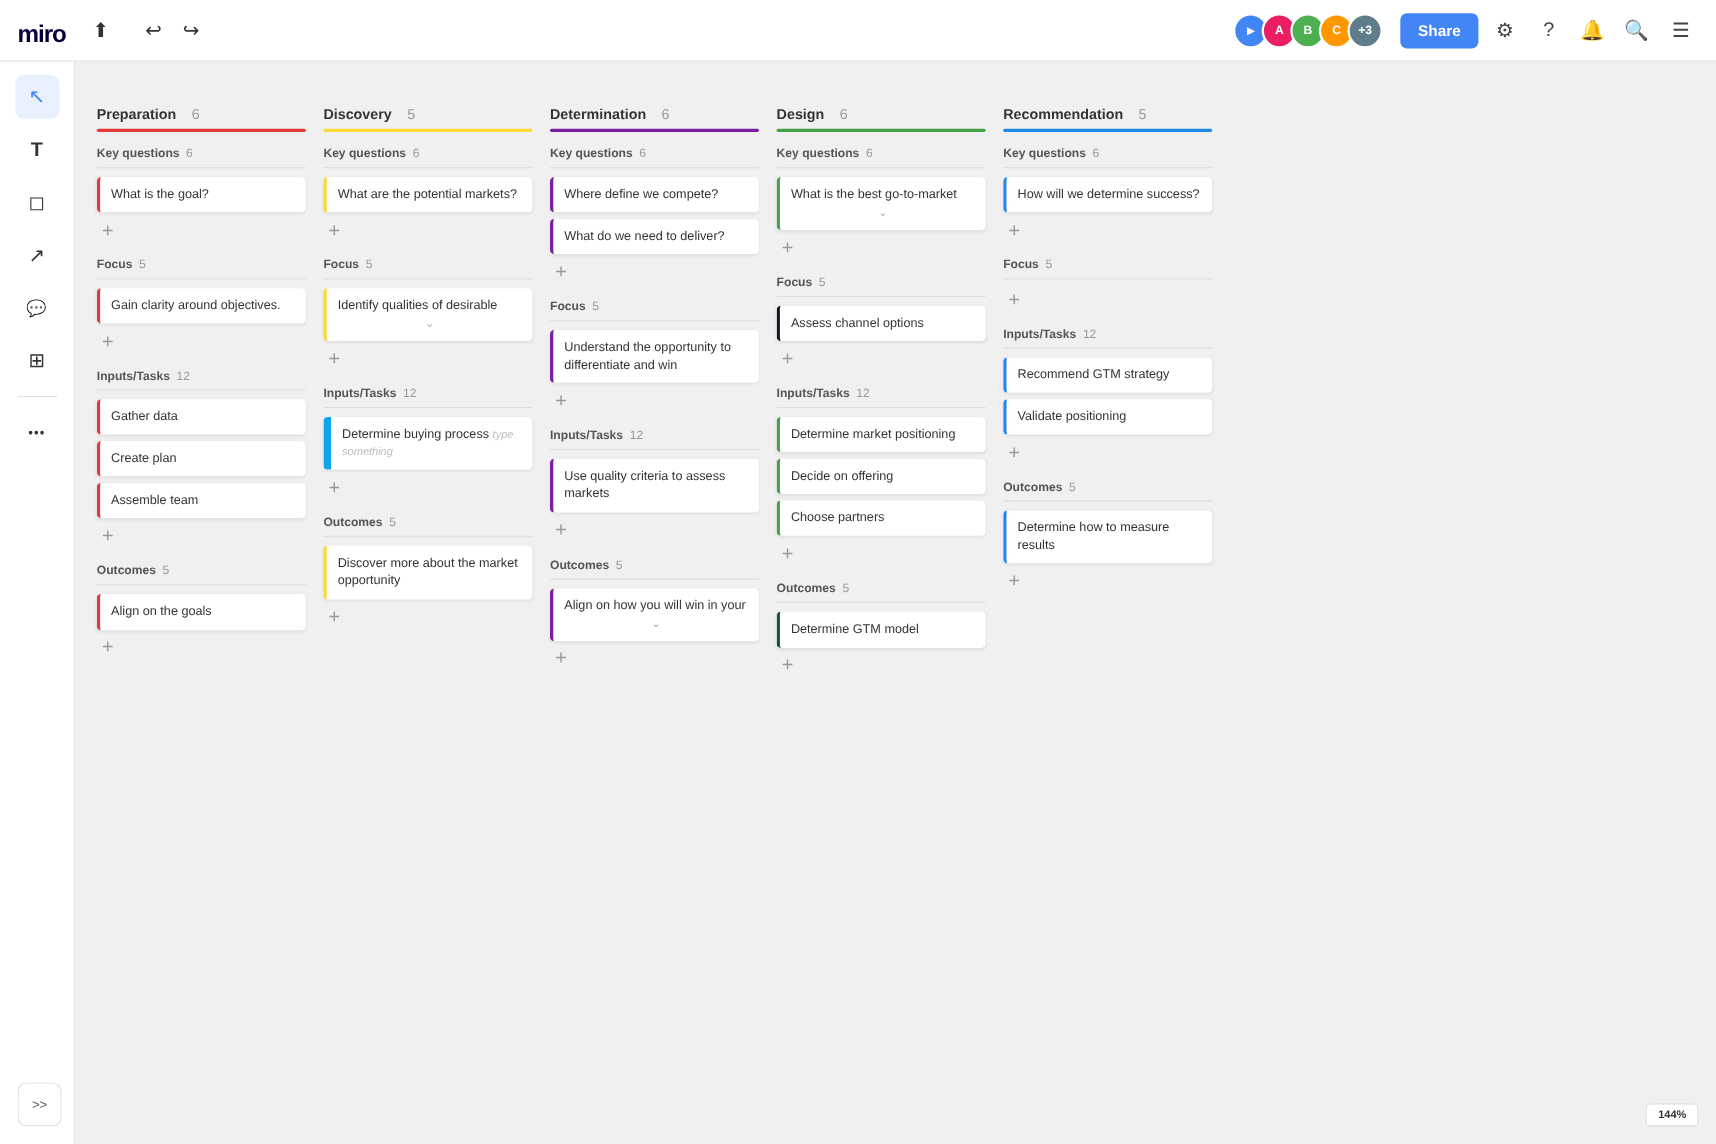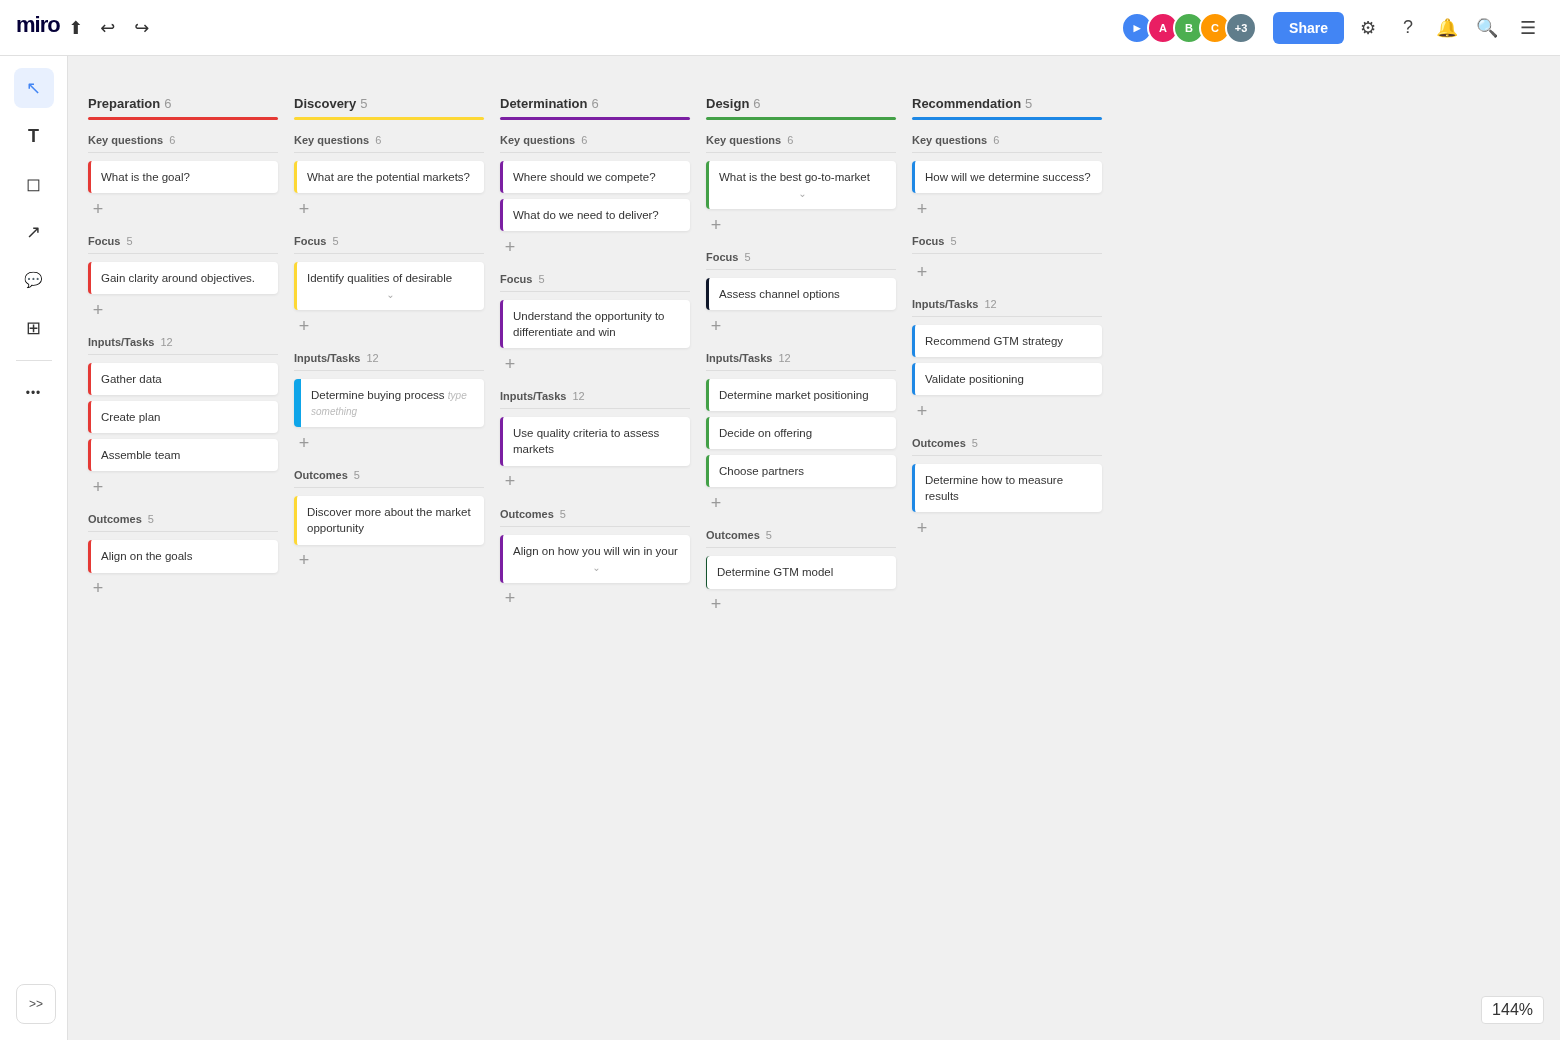--- a/index.html
+++ b/index.html
@@ -4,21 +4,21 @@
   <style>
     * { box-sizing: border-box; margin: 0; padding: 0; }
     body { font-family: -apple-system, BlinkMacSystemFont, 'Segoe UI', sans-serif; background: #f0f0f0; height: 1040px; overflow: hidden; }
 
     
     .header {
       display: flex; align-items: center; justify-content: space-between;
       background: #fff; height: 56px; padding: 0 16px;
       border-bottom: 1px solid #e0e0e0; position: fixed; top: 0; left: 0; right: 0; z-index: 100;
     }
-    .header-left { display: flex; align-items: flex-start; gap: 0; }
+    .header-left { display: flex; align-items: flex-end; gap: 16px; }
     .logo { font-size: 22px; font-weight: 700; color: #050038; letter-spacing: -1px; }
     .header-btn {
       width: 32px; height: 32px; border: none; background: transparent; cursor: pointer;
       display: flex; align-items: center; justify-content: center; font-size: 18px; color: #333; border-radius: 4px;
     }
     .undo-redo { display: flex; gap: 2px; }
     .header-right { display: flex; align-items: center; gap: 8px; }
     .avatar-group { display: flex; align-items: center; }
     .avatar {
       width: 32px; height: 32px; border-radius: 50%; border: 2px solid #fff;
@@ -60,21 +60,21 @@
     }
 
     
     .board { display: flex; gap: 16px; min-width: 980px; }
 
     
     .column { width: 190px; flex-shrink: 0; }
     .col-header { margin-bottom: 12px; }
     .col-title {
       font-size: 13px; font-weight: 600; color: #333; margin-bottom: 6px;
-      display: flex; align-items: center; gap: 4px;
+      display: flex; align-items: center; gap: 14px;
     }
     .col-count { color: #999; font-weight: 400; }
     .col-line { height: 3px; border-radius: 2px; margin-bottom: 14px; }
 
     .col-preparation .col-line { background: #e53935; }
     .col-discovery .col-line { background: #fdd835; }
     .col-determination .col-line { background: #7b1fa2; }
     .col-design .col-line { background: #43a047; }
     .col-recommendation .col-line { background: #1e88e5; }
 
@@ -106,21 +106,21 @@
       cursor: pointer; color: #999; font-size: 18px; display: flex; align-items: center; justify-content: center;
       margin-top: 4px;
     }
 
     .card-expand { font-size: 10px; color: #aaa; display: block; text-align: center; margin-top: 2px; }
 
     
     .zoom-indicator {
       position: fixed; bottom: 16px; right: 16px;
       background: #fff; padding: 4px 10px; border-radius: 4px;
-      font-size: 16px; color: #333; border: 1px solid #ddd;
+      font-size: 10px; color: #333; border: 1px solid #ddd; font-weight: bold;
     }
 
     
     .bottom-toggle {
       position: fixed; bottom: 16px; left: 16px;
       background: #fff; width: 40px; height: 40px; border-radius: 8px;
       display: flex; align-items: center; justify-content: center;
       border: 1px solid #ddd; cursor: pointer; font-size: 12px; color: #555;
     }
   </style>
@@ -288,21 +288,21 @@
         <span class="col-count">6</span>
       </div>
       <div class="col-line" style="background:#7b1fa2"></div>
     </div>
   <div class="section">
           <div class="section-header">
       <span>Key questions</span>
       <span class="section-count">6</span>
     </div>
           <div class="card" style="border-left:3px solid #7b1fa2">
-          <span>Where should we compete?</span>
+          <span>Where define we compete?</span>
           
         </div>
           <div class="card" style="border-left:3px solid #7b1fa2">
           <span>What do we need to deliver?</span>
           
         </div>
           <button class="add-btn">+</button>
         </div>
         <div class="section">
           <div class="section-header">
@@ -385,21 +385,21 @@
           <span>Choose partners</span>
           
         </div>
           <button class="add-btn">+</button>
         </div>
         <div class="section">
           <div class="section-header">
       <span>Outcomes</span>
       <span class="section-count">5</span>
     </div>
-          <div class="card" style="border-left:1px solid #14532d">
+          <div class="card" style="border-left:3px solid #14532d">
           <span>Determine GTM model</span>
           
         </div>
           <button class="add-btn">+</button>
         </div>
       </div>
       <div class="column col-recommendation">
     <div class="col-header">
       <div class="col-title">
         <span>Recommendation</span>

